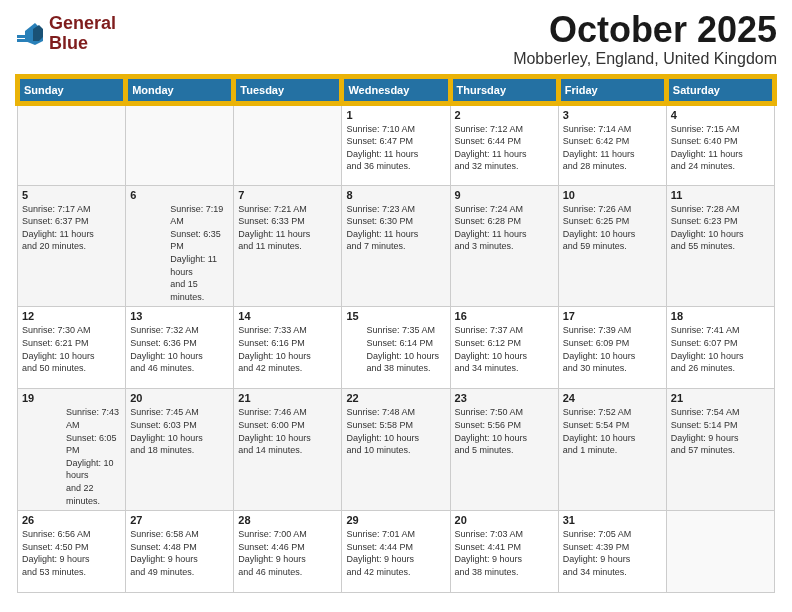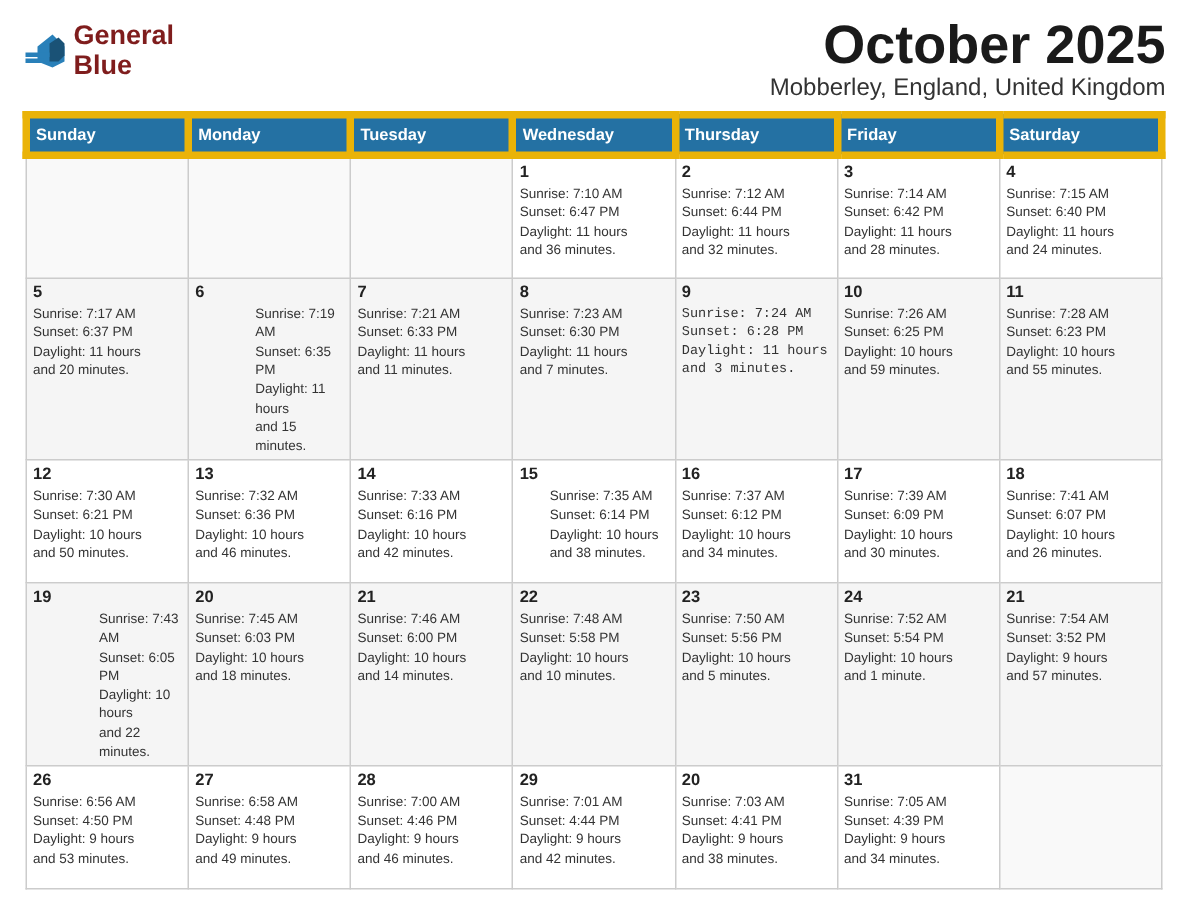--- a/index.html
+++ b/index.html
@@ -185,21 +185,21 @@
           </td>
           <td>
             <span class="day-number">8</span>
             <div class="day-info" style="white-space: pre-line;">Sunrise: 7:23 AM
 Sunset: 6:30 PM
 Daylight: 11 hours
 and 7 minutes.</div>
           </td>
           <td>
             <span class="day-number">9</span>
-            <div class="day-info" style="white-space: pre-line; font-family: Liberation Mono, monospace;">Sunrise: 7:24 AM
+            <div class="day-info" style="white-space: pre-line;">Sunrise: 7:24 AM
 Sunset: 6:28 PM
 Daylight: 11 hours
 and 3 minutes.</div>
           </td>
           <td>
             <span class="day-number">10</span>
             <div class="day-info" style="white-space: pre-line;">Sunrise: 7:26 AM
 Sunset: 6:25 PM
 Daylight: 10 hours
 and 59 minutes.</div>
@@ -302,21 +302,21 @@
           <td>
             <span class="day-number">24</span>
             <div class="day-info" style="white-space: pre-line;">Sunrise: 7:52 AM
 Sunset: 5:54 PM
 Daylight: 10 hours
 and 1 minute.</div>
           </td>
           <td>
             <span class="day-number">21</span>
             <div class="day-info" style="white-space: pre-line;">Sunrise: 7:54 AM
-Sunset: 3:52 PM
+Sunset: 5:14 PM
 Daylight: 9 hours
 and 57 minutes.</div>
           </td>
         </tr>
         <tr>
           <td>
             <span class="day-number">26</span>
             <div class="day-info" style="white-space: pre-line;">Sunrise: 6:56 AM
 Sunset: 4:50 PM
 Daylight: 9 hours

